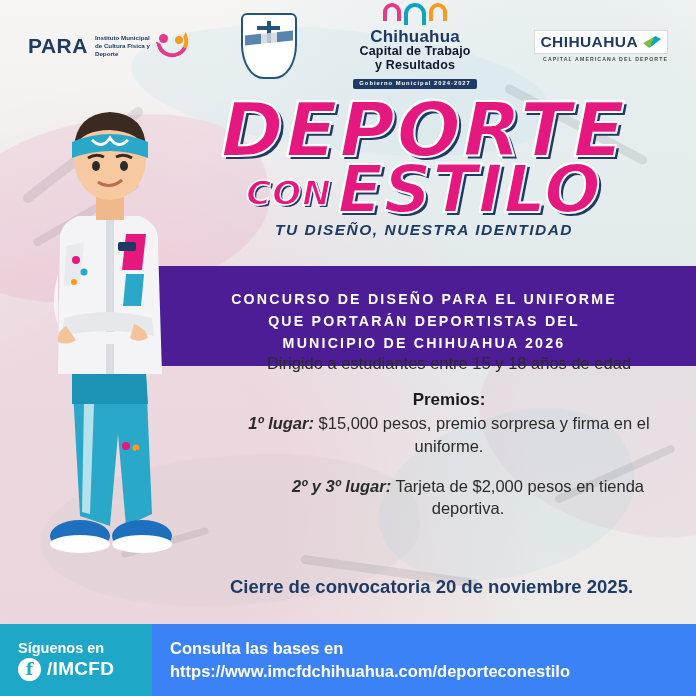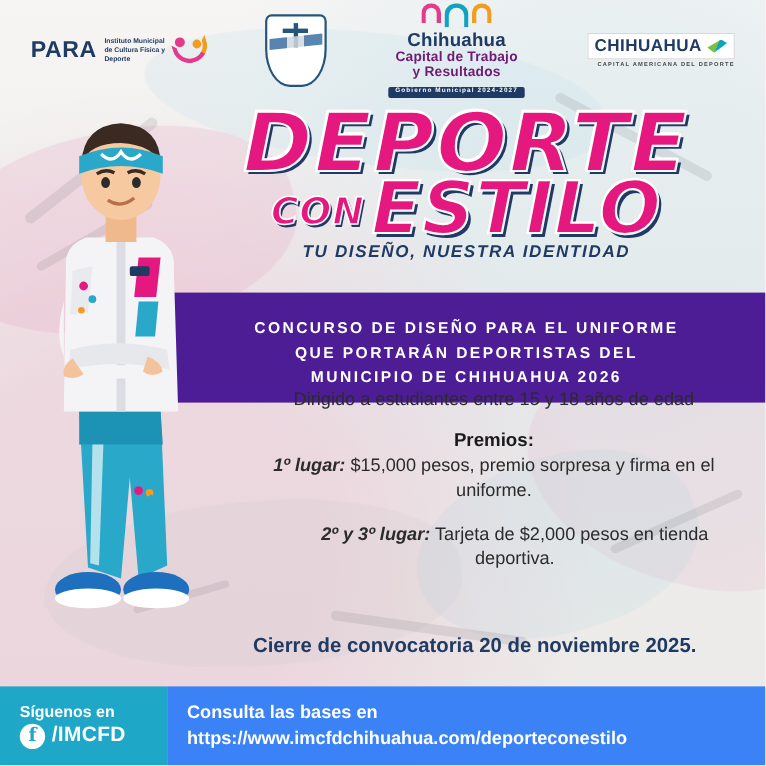--- a/index.html
+++ b/index.html
@@ -148,21 +148,21 @@
   .cc-arc.a3 { border-color: #f59b1f; }
   .cc-title {
     font-size: 17px;
     font-weight: bold;
     color: #1f3a63;
     letter-spacing: .2px;
   }
   .cc-sub {
     font-size: 12.5px;
     font-weight: bold;
-    color: #701a75;
+    color: #0f172a;
     letter-spacing: .2px;
     line-height: 1.08;
   }
   .cc-foot {
     margin-top: 3px;
     background: #1f3a63;
     color: #ffffff;
     font-size: 5.8px;
     font-weight: bold;
     letter-spacing: 1px;

